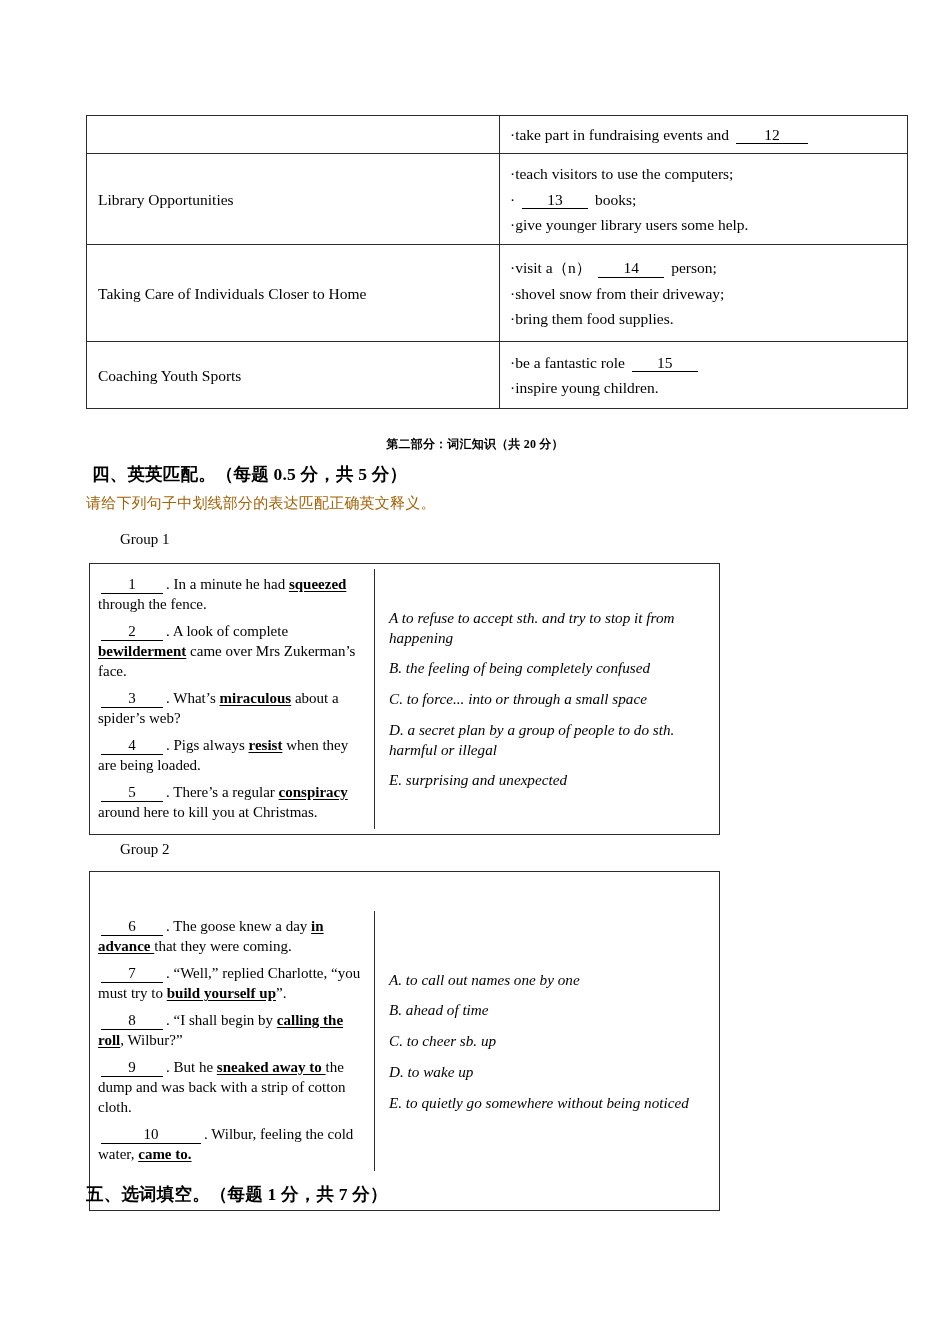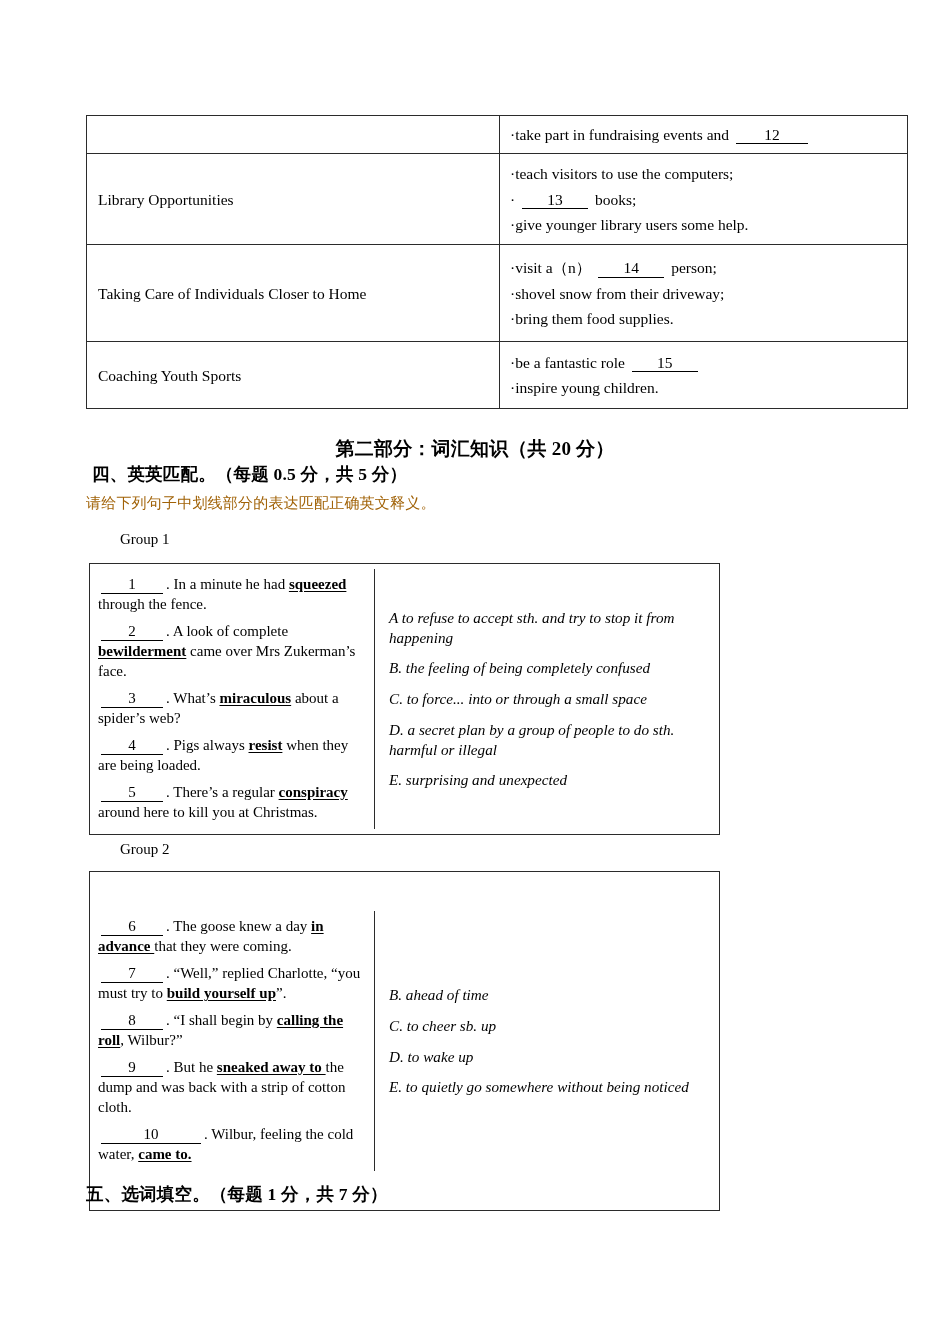--- a/index.html
+++ b/index.html
@@ -69,21 +69,21 @@
   .blank.w-lg { min-width: 72px; }
   .blank.w-xl { min-width: 100px; }
 
   
   .part-heading {
     position: absolute;
     left: 0;
     top: 436px;
     width: 950px;
     text-align: center;
-    font-size: 19px;
+    font-size: 12px;
     font-weight: bold;
     font-family: "Liberation Serif", "DejaVu Serif", serif;
     letter-spacing: 0.2px;
   }
   .section-heading {
     position: absolute;
     left: 92px;
     top: 462px;
     font-size: 17.5px;
     font-weight: bold;
@@ -258,20 +258,21 @@
 
   <div class="match-box group2">
     <div class="match-col-left" id="g2-questions">
         <div class="q-item"><span class="blank w-sm">6</span><span>. The goose knew a day </span><span class="kw">in advance </span><span>that they were coming.</span></div>
         <div class="q-item"><span class="blank w-sm">7</span><span>. “Well,” replied Charlotte, “you must try to </span><span class="kw">build yourself up</span><span>”.</span></div>
         <div class="q-item"><span class="blank w-sm">8</span><span>. “I shall begin by </span><span class="kw">calling the roll</span><span>, Wilbur?”</span></div>
         <div class="q-item"><span class="blank w-sm">9</span><span>. But he </span><span class="kw">sneaked away to </span><span>the dump and was back with a strip of cotton cloth.</span></div>
         <div class="q-item"><span class="blank w-xl">10</span><span>. Wilbur, feeling the cold water, </span><span class="kw">came to.</span></div>
       </div>
     <div class="match-col-right" id="g2-options">
+        <div class="opt-item">A. to call out names one by one</div>
         <div class="opt-item">B. ahead of time</div>
         <div class="opt-item">C. to cheer sb. up</div>
         <div class="opt-item">D. to wake up</div>
         <div class="opt-item">E. to quietly go somewhere without being noticed</div>
       </div>
   </div>
 
   <div class="bottom-heading">五、选词填空。（每题 1 分，共 7 分）</div>
 
 </div>

